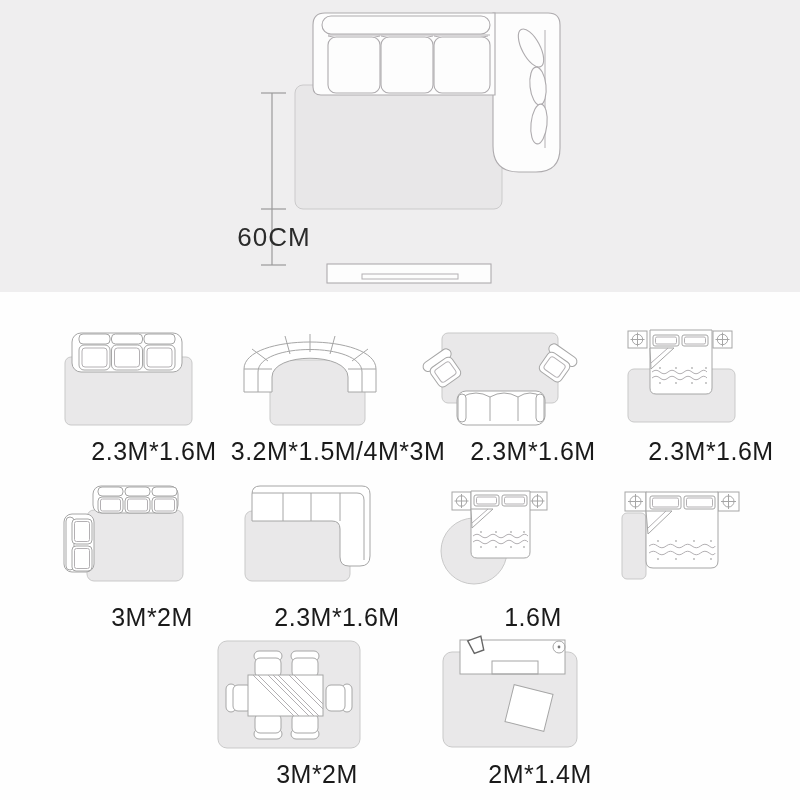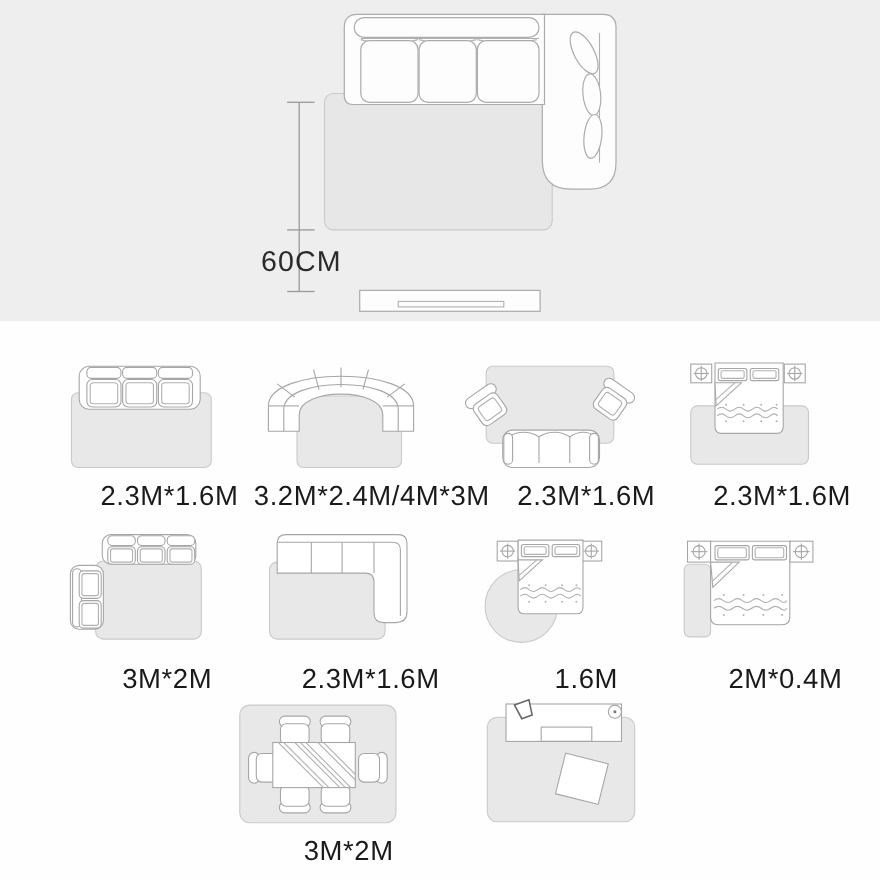--- a/index.html
+++ b/index.html
@@ -312,24 +312,24 @@
       <rect class="s" x="492" y="661" width="46" height="13"></rect>
       <g transform="translate(477,646) rotate(-20)">
         <path d="M-7,-8 L7,-8 L5,6 L-5,6 Z" fill="#fff" stroke="#666" stroke-width="1.4"></path>
       </g>
       <circle class="s" cx="559" cy="647" r="6"></circle>
       <circle cx="559" cy="647" r="1.4" fill="#777"></circle>
     </g>
   </svg>
 
   <div class="size-label" style="left:125px;top:438px;">2.3M*1.6M</div>
-  <div class="size-label" style="left:309px;top:438px;">3.2M*2.4M/4M*3M</div>
+  <div class="size-label" style="left:309px;top:438px;">3.2M*1.5M/4M*3M</div>
   <div class="size-label" style="left:504px;top:438px;">2.3M*1.6M</div>
   <div class="size-label" style="left:682px;top:438px;">2.3M*1.6M</div>
 
   <div class="size-label" style="left:123px;top:604px;">3M*2M</div>
   <div class="size-label" style="left:308px;top:604px;">2.3M*1.6M</div>
   <div class="size-label" style="left:504px;top:604px;">1.6M</div>
-  <div class="size-label" style="left:685px;top:604px;">2M*0.4M</div>
 
   <div class="size-label" style="left:288px;top:761px;">3M*2M</div>
+  <div class="size-label" style="left:511px;top:761px;">2M*1.4M</div>
 
 </div>
 
 </body></html>

